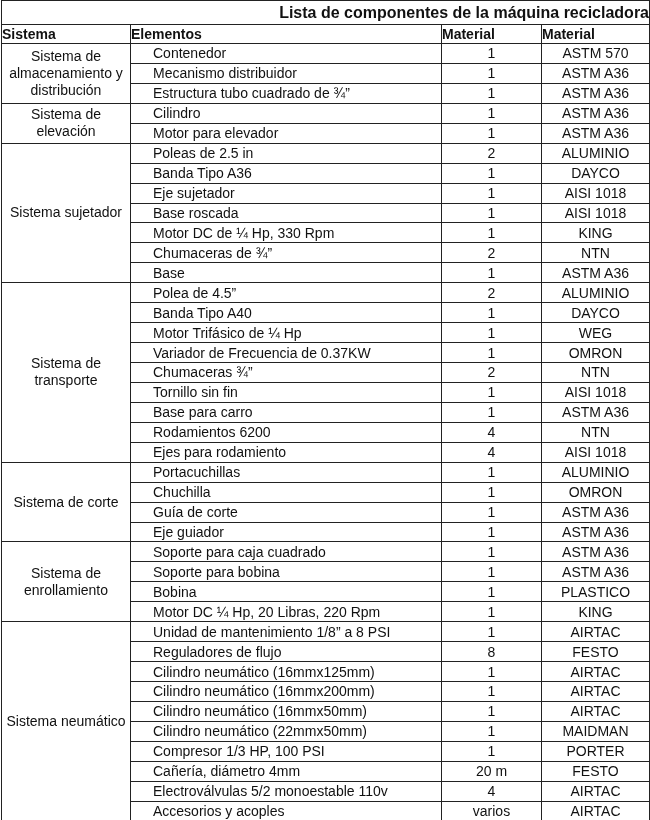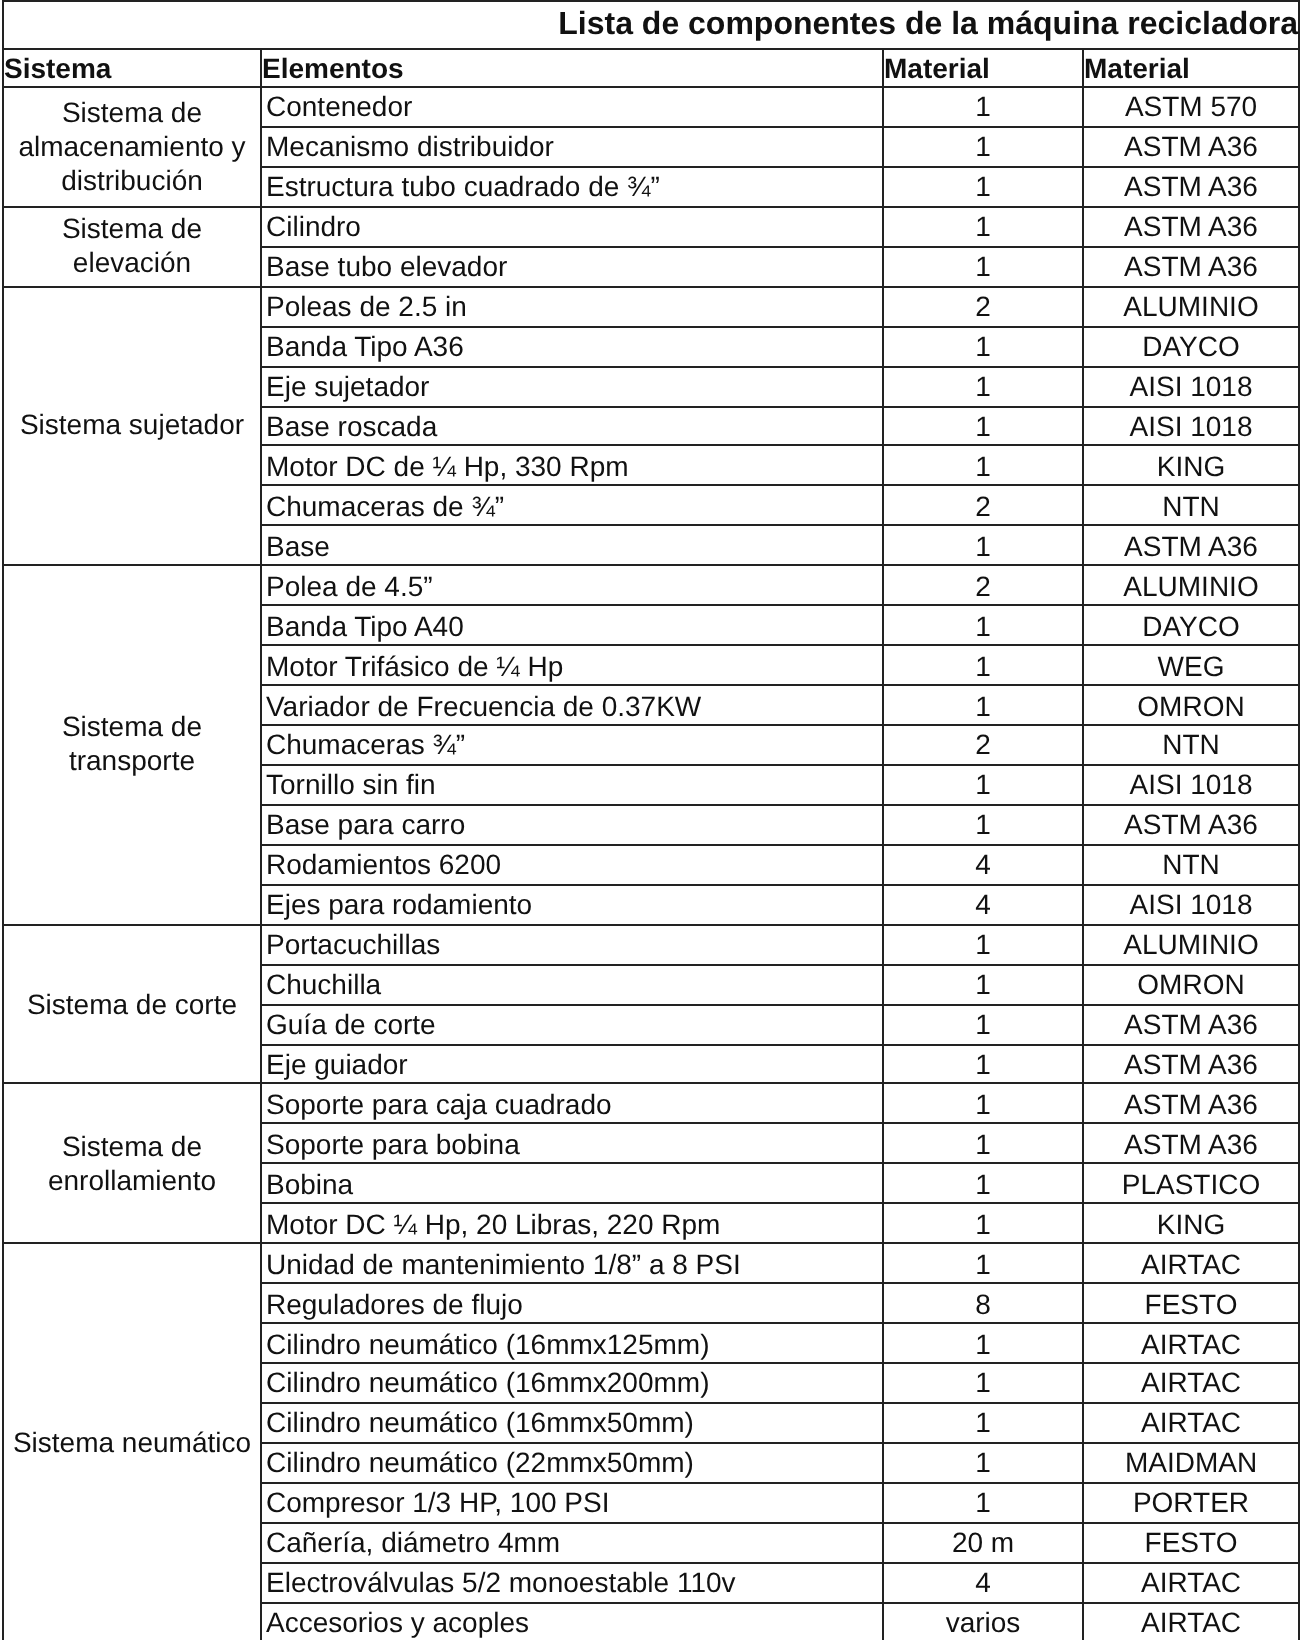--- a/index.html
+++ b/index.html
@@ -3,21 +3,21 @@
 <meta charset="utf-8">
 <style>
   html, body { margin: 0; padding: 0; background: #ffffff; }
   body { width: 650px; height: 820px; overflow: hidden; font-family: "Liberation Sans", sans-serif; color: #111; }
   table { border-collapse: collapse; width: 648px; margin-left: 1px; table-layout: fixed; }
   td, th { border: 1px solid #222; padding: 0; font-size: 14px; line-height: 18px; }
   .title-cell { height: 23px; font-size: 16px; font-weight: bold; text-align: right; }
   th { font-weight: bold; height: 17px; text-align: left; }
   td { height: 18.95px; }
   td.sys { text-align: center; vertical-align: middle; padding: 0 2px; line-height: 17px; }
-  td.el { text-align: left; padding-left: 2px; white-space: nowrap; }
+  td.el { text-align: left; padding-left: 22px; white-space: nowrap; }
   td.qty, td.mat { text-align: center; }
   col.c1 { width: 129px; } col.c2 { width: 311px; } col.c3 { width: 100px; } col.c4 { width: 108px; }
 </style>
 </head>
 <body>
 
 <table>
   <colgroup>
       <col class="c1">
       <col class="c2">
@@ -52,21 +52,21 @@
         <td class="qty">1</td>
         <td class="mat">ASTM A36</td>
       </tr>
       <tr>
         <td class="sys" rowspan="2">Sistema de elevación</td>
         <td class="el">Cilindro</td>
         <td class="qty">1</td>
         <td class="mat">ASTM A36</td>
       </tr>
       <tr>
-        <td class="el">Base tubo elevador</td>
+        <td class="el">Motor para elevador</td>
         <td class="qty">1</td>
         <td class="mat">ASTM A36</td>
       </tr>
       <tr>
         <td class="sys" rowspan="7">Sistema sujetador</td>
         <td class="el">Poleas de 2.5 in</td>
         <td class="qty">2</td>
         <td class="mat">ALUMINIO</td>
       </tr>
       <tr>

